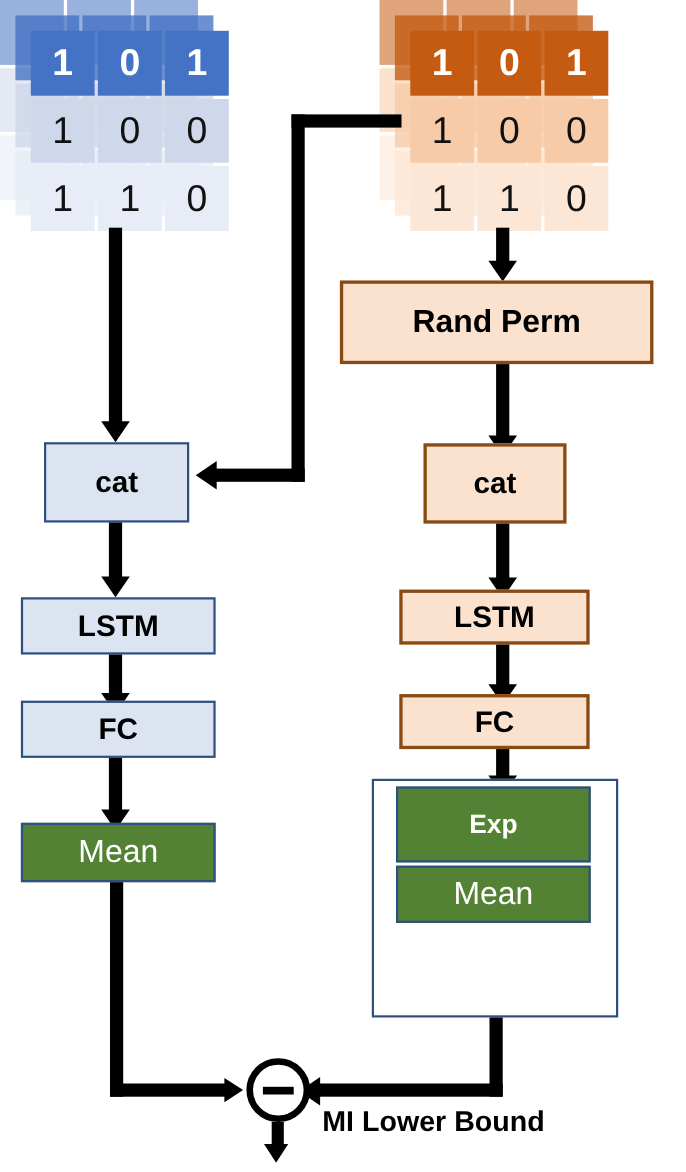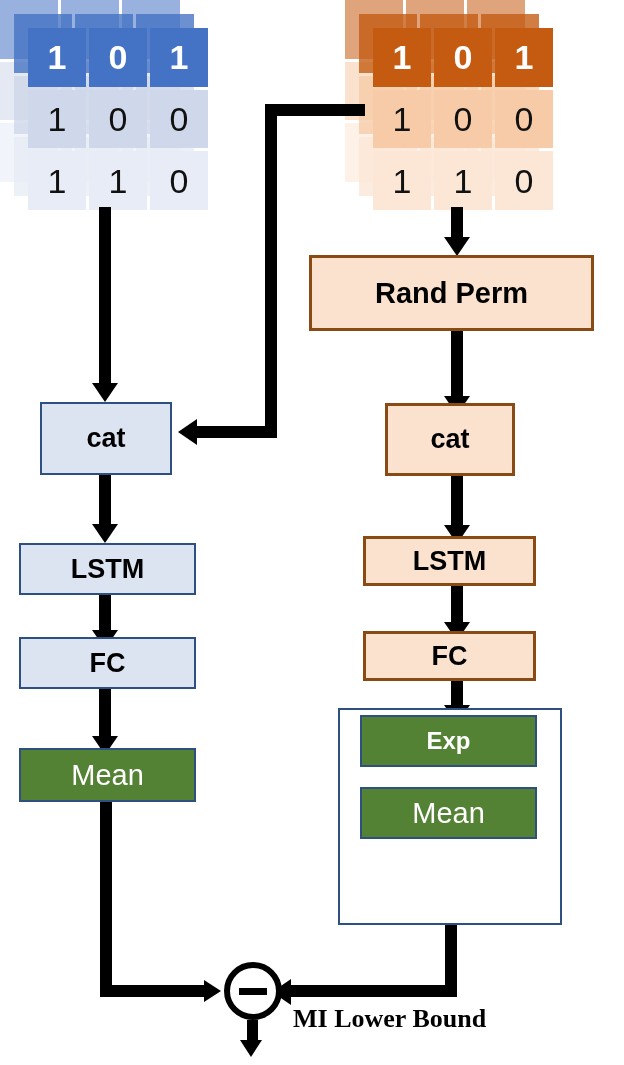--- a/index.html
+++ b/index.html
@@ -270,21 +270,21 @@
 
   <div class="node box-orange" style="left:363px; top:631px; width:173px; height:50px; font-size:27px;">
     <span>FC</span>
   </div>
 
   <div class="line" style="left:451px; top:681px; width:12px; height:36px;"></div>
   <div class="arrowhead arrow-down" style="left:444px; top:705px;"></div>
 
   <div class="node group-frame" style="left:338px; top:708px; width:224px; height:217px;"></div>
 
-  <div class="node box-green" style="left:360px; top:715px; width:177px; height:52px; font-size:24px;">
+  <div class="node box-green" style="left:360px; top:715px; width:177px; height:69px; font-size:24px;">
     <span>Exp</span>
   </div>
   <div class="node box-green" style="left:360px; top:787px; width:177px; height:52px; font-size:29px; font-weight:normal;">
     <span>Mean</span>
   </div>
 
   <div class="line" style="left:100px; top:802px; width:12px; height:195px;"></div>
   <div class="line" style="left:100px; top:985px; width:108px; height:12px;"></div>
   <div class="arrowhead arrow-right" style="left:204px; top:980px;"></div>
 
@@ -292,15 +292,15 @@
   <div class="line" style="left:286px; top:985px; width:171px; height:12px;"></div>
   <div class="arrowhead arrow-left" style="left:272px; top:979px;"></div>
 
   <div class="op-circle" style="left:224px; top:962px; width:58px; height:58px;">
     <div class="op-minus" style="left:9px; top:20px; width:28px; height:7px;"></div>
   </div>
 
   <div class="line" style="left:247px; top:1020px; width:11px; height:24px;"></div>
   <div class="arrowhead arrow-down" style="left:240px; top:1040px; border-left-width:11px; border-right-width:11px; border-top-width:17px;"></div>
 
-  <div class="caption" style="left:293px; top:1004px; font-size:26px;font-family:Liberation Serif, serif;">MI Lower Bound</div>
+  <div class="caption" style="left:293px; top:1004px; font-size:26px;">MI Lower Bound</div>
 
 </div>
 
 </body></html>

